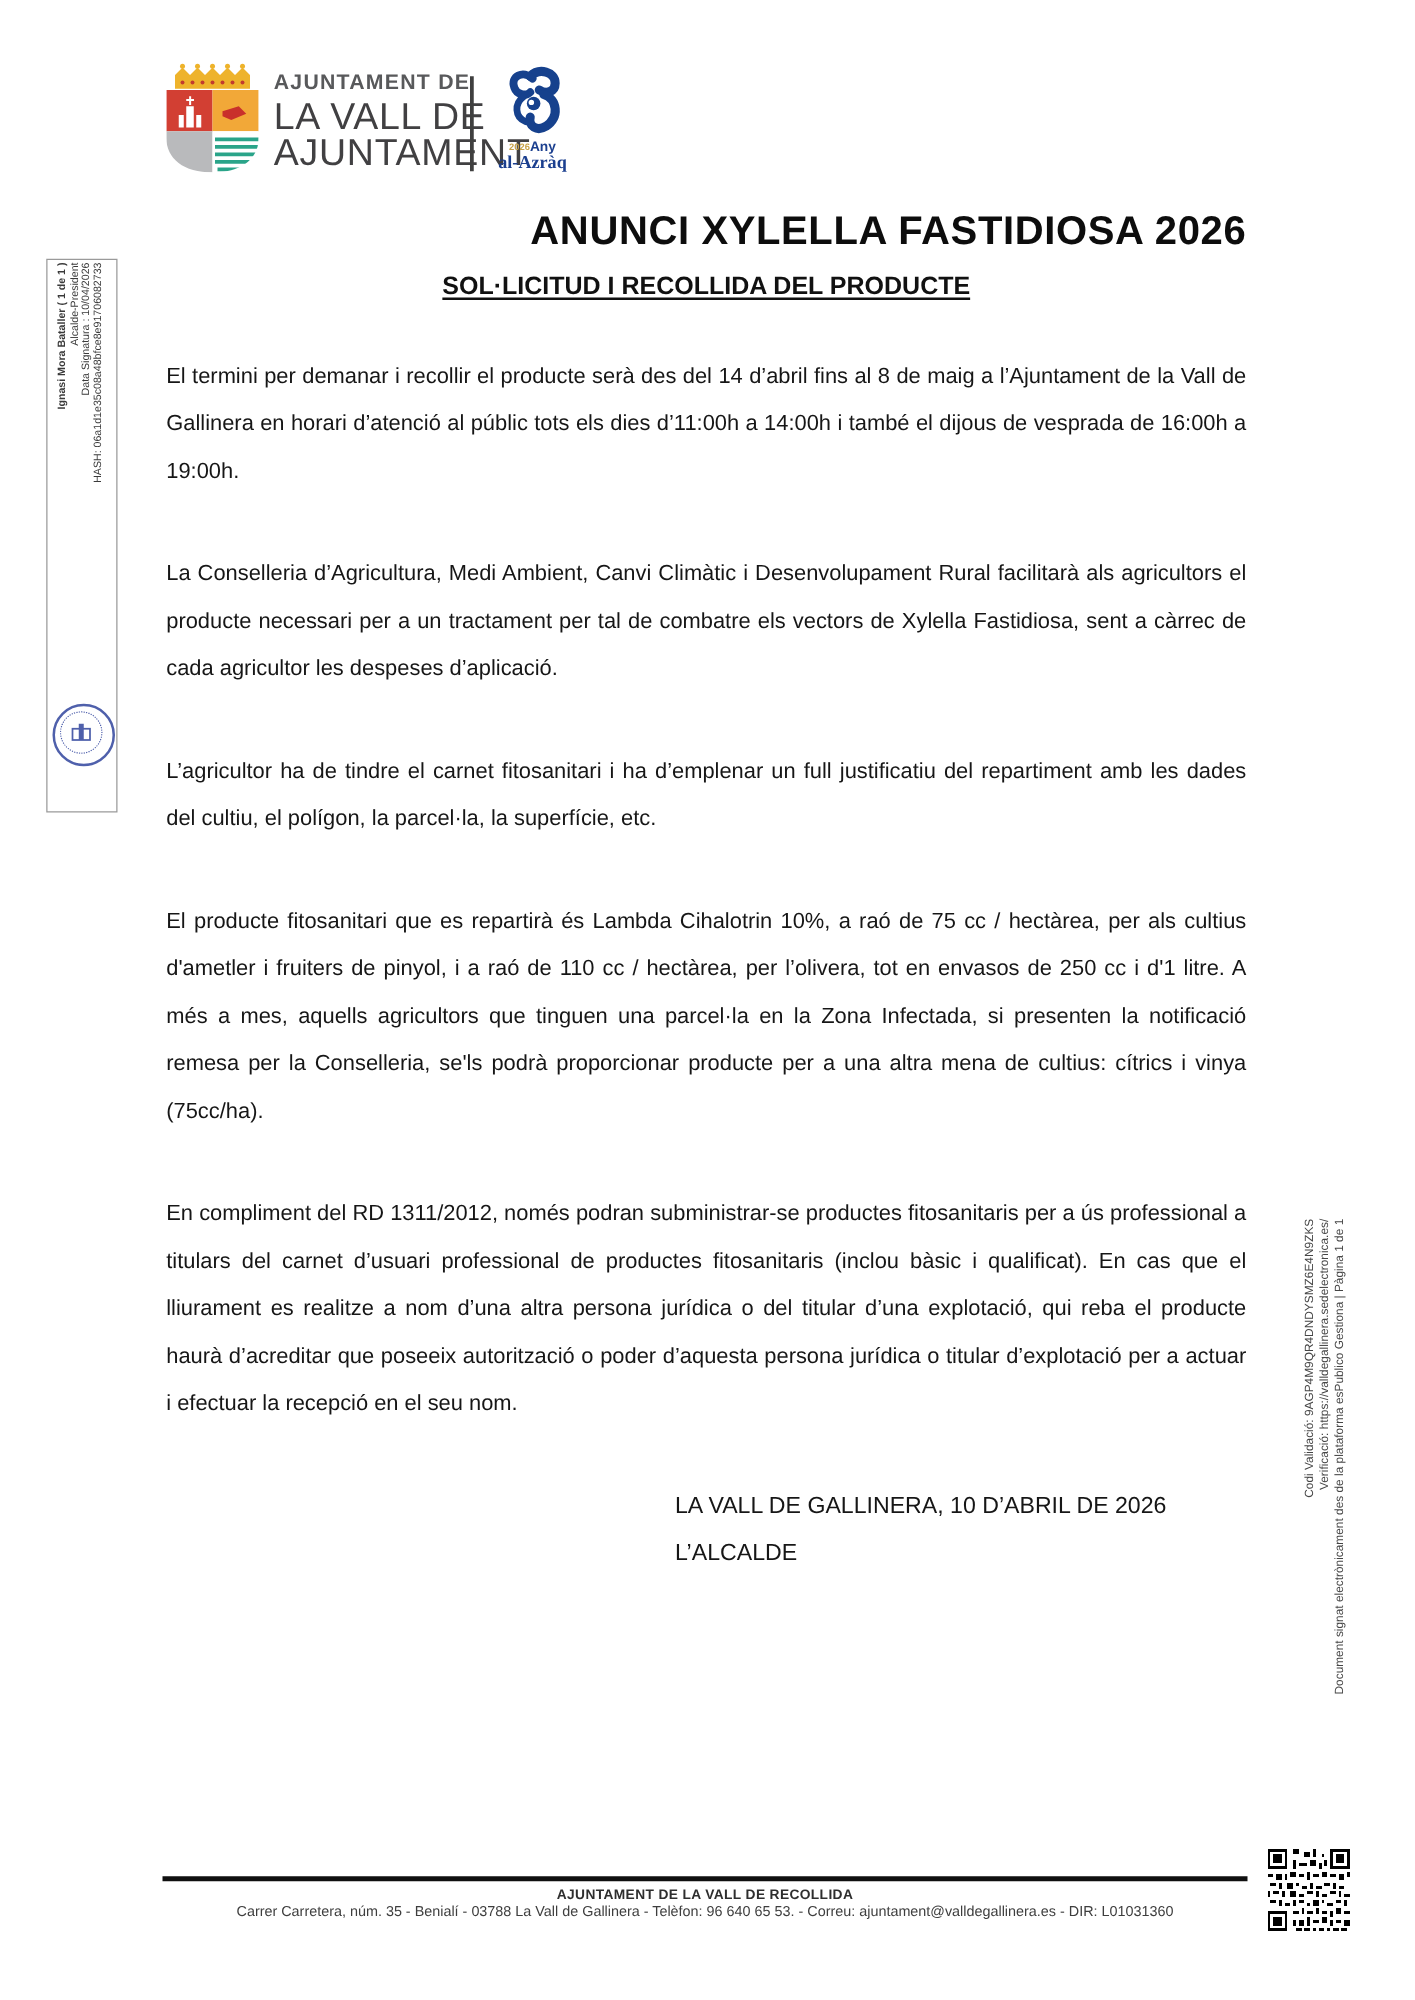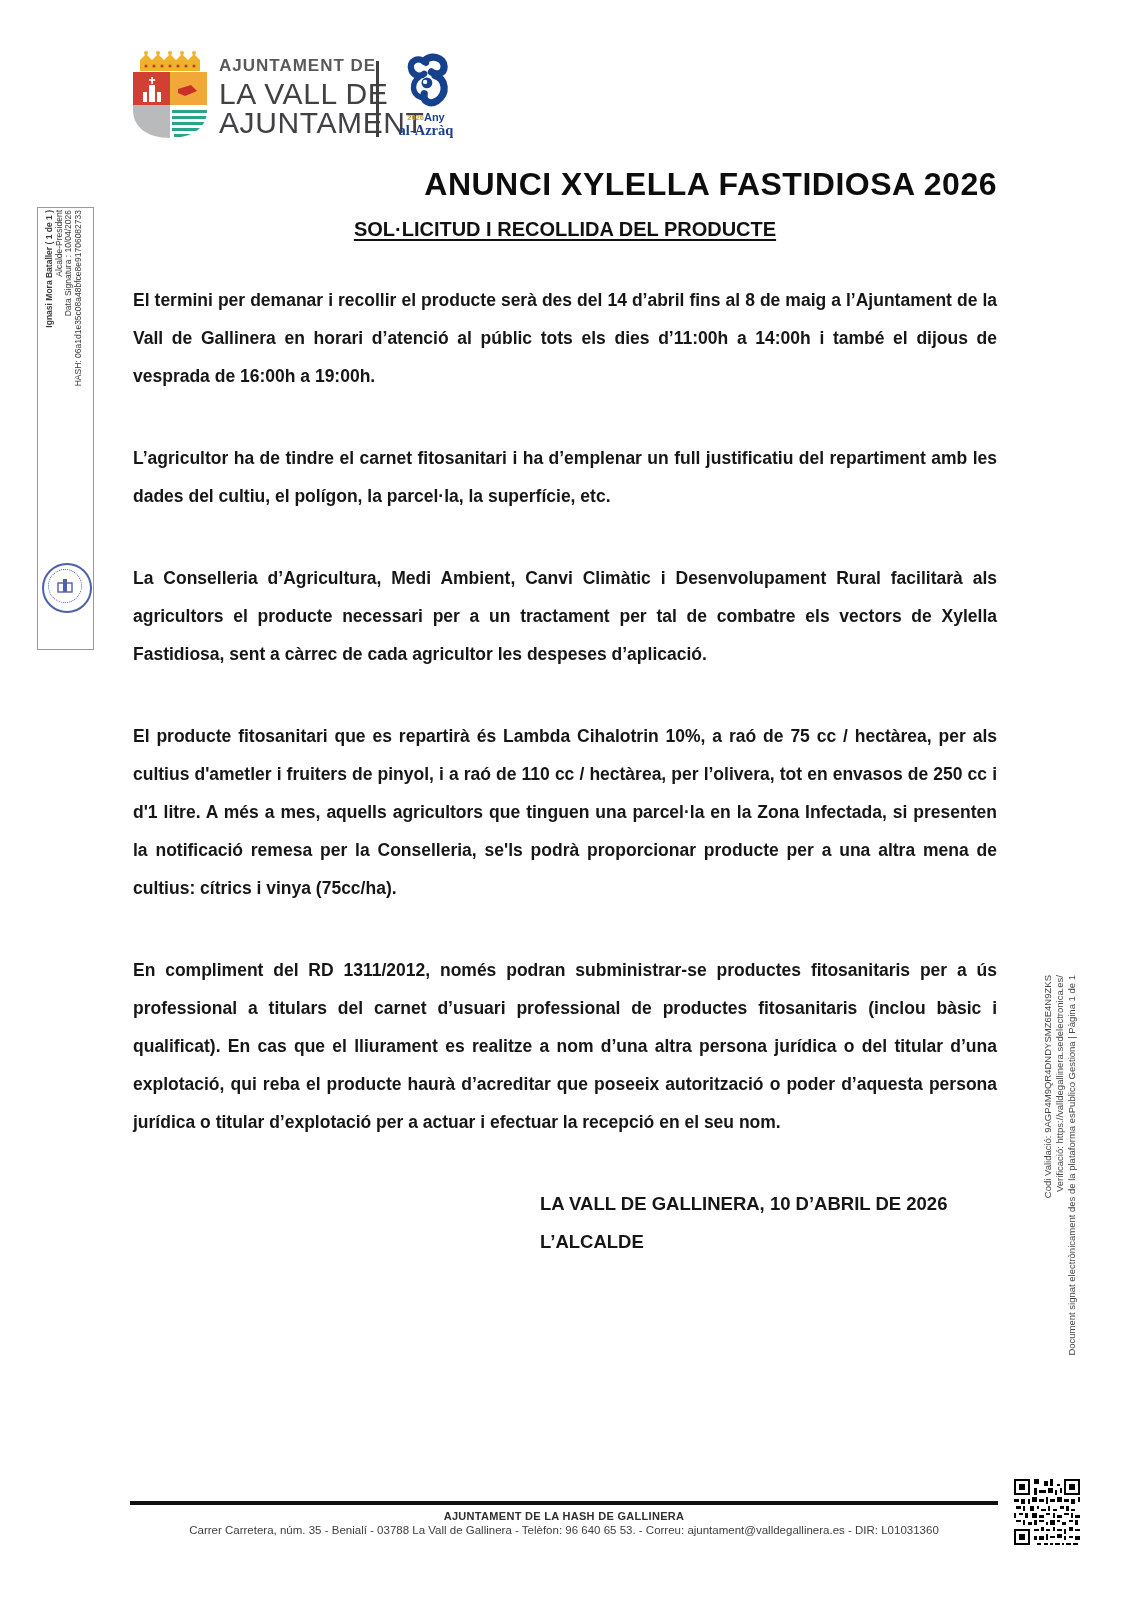--- a/index.html
+++ b/index.html
@@ -34,21 +34,21 @@
   .left-rot{position:absolute;left:-96px;top:351px;width:320px;height:38px;
             transform:rotate(-90deg);text-align:right;color:#3a3a3a;
             font-size:8.5px;line-height:9.5px;white-space:nowrap;}
   .left-rot .l-bold{font-weight:bold;}
   .stamp{position:absolute;left:42px;top:563px;width:50px;height:50px;border-radius:50%;
          border:2px solid #3c4fa3;box-sizing:border-box;opacity:0.9;}
   .stamp-inner{position:absolute;left:4px;top:4px;width:34px;height:34px;border-radius:50%;
          border:1.5px dotted #3c4fa3;box-sizing:border-box;display:flex;align-items:center;justify-content:center;}
 
   
-  .content{position:absolute;left:133px;top:281px;width:864px;font-weight:bold;}
+  .content{position:absolute;left:133px;top:281px;width:864px;}
   .content p{margin:0 0 44px 0;font-size:17.5px;line-height:38px;text-align:justify;color:#161616;}
   .signature{padding-left:407px;font-size:18.5px;line-height:38px;color:#161616;}
 
   
   .right-rot{position:absolute;left:810px;top:1207px;width:500px;height:36px;
              transform:rotate(-90deg);text-align:right;color:#454545;
              font-size:9.5px;line-height:12px;white-space:nowrap;}
 
   
   .qr{position:absolute;left:1014px;top:1479px;width:66px;height:66px;}
@@ -148,22 +148,22 @@
     <div class="stamp-inner">
       <svg width="20" height="18" viewBox="0 0 20 18">
         <rect x="3" y="6" width="14" height="9" fill="none" stroke="#3c4fa3" stroke-width="1.4"></rect>
         <rect x="8" y="2" width="4" height="13" fill="#3c4fa3"></rect>
       </svg>
     </div>
   </div>
 
   <main class="content">
     <p>El termini per demanar i recollir el producte serà des del 14 d’abril fins al 8 de maig a l’Ajuntament de la Vall de Gallinera en horari d’atenció al públic tots els dies d’11:00h a 14:00h i també el dijous de vesprada de 16:00h a 19:00h.</p>
+    <p>La Conselleria d’Agricultura, Medi Ambient, Canvi Climàtic i Desenvolupament Rural facilitarà als agricultors el producte necessari per a un tractament per tal de combatre els vectors de Xylella Fastidiosa, sent a càrrec de cada agricultor les despeses d’aplicació.</p>
     <p>L’agricultor ha de tindre el carnet fitosanitari i ha d’emplenar un full justificatiu del repartiment amb les dades del cultiu, el polígon, la parcel·la, la superfície, etc.</p>
-    <p>La Conselleria d’Agricultura, Medi Ambient, Canvi Climàtic i Desenvolupament Rural facilitarà als agricultors el producte necessari per a un tractament per tal de combatre els vectors de Xylella Fastidiosa, sent a càrrec de cada agricultor les despeses d’aplicació.</p>
     <p>El producte fitosanitari que es repartirà és Lambda Cihalotrin 10%, a raó de 75 cc / hectàrea, per als cultius d'ametler i fruiters de pinyol, i a raó de 110 cc / hectàrea, per l’olivera, tot en envasos de 250 cc i d'1 litre. A més a mes, aquells agricultors que tinguen una parcel·la en la Zona Infectada, si presenten la notificació remesa per la Conselleria, se'ls podrà proporcionar producte per a una altra mena de cultius: cítrics i vinya (75cc/ha).</p>
     <p>En compliment del RD 1311/2012, només podran subministrar-se productes fitosanitaris per a ús professional a titulars del carnet d’usuari professional de productes fitosanitaris (inclou bàsic i qualificat). En cas que el lliurament es realitze a nom d’una altra persona jurídica o del titular d’una explotació, qui reba el producte haurà d’acreditar que poseeix autorització o poder d’aquesta persona jurídica o titular d’explotació per a actuar i efectuar la recepció en el seu nom.</p>
     <div class="signature">
       <div>LA VALL DE GALLINERA, 10 D’ABRIL DE 2026</div>
       <div>L’ALCALDE</div>
     </div>
   </main>
 
   <div class="right-rot">
     <div>Codi Validació: 9AGP4M9QR4DNDYSMZ6E4N9ZKS</div>
@@ -188,17 +188,17 @@
         <rect x="2" y="2" width="3" height="3"></rect>
           <rect x="24" y="2" width="3" height="3"></rect>
           <rect x="2" y="24" width="3" height="3"></rect>
         <path d="M9 0h2v2h-2z M13 1h2v2h-2z M16 0h1v3h-1z M19 2h1v1h-1z M9 4h1v3h-1z M11 5h3v1h-3z M15 4h2v2h-2z M18 5h1v2h-1z M20 4h1v2h-1z M0 9h2v1h-2z M3 9h2v2h-2z M6 9h1v2h-1z M8 8h2v2h-2z M11 9h2v1h-2z M14 8h1v3h-1z M16 9h2v1h-2z M19 8h2v2h-2z M22 9h2v1h-2z M25 9h2v2h-2z M28 8h1v2h-1z M1 12h2v1h-2z M4 12h1v2h-1z M7 12h2v2h-2z M10 12h1v1h-1z M12 13h2v1h-2z M15 12h1v2h-1z M17 13h2v1h-2z M20 12h2v1h-2z M23 12h1v2h-1z M25 13h2v1h-2z M0 15h1v2h-1z M2 15h2v1h-2z M5 15h1v2h-1z M8 15h2v2h-2z M11 16h2v1h-2z M14 15h2v1h-2z M17 15h1v2h-1z M19 16h2v1h-2z M22 15h2v1h-2z M25 15h1v2h-1z M27 16h2v1h-2z M1 18h2v1h-2z M4 18h1v2h-1z M6 19h2v1h-2z M9 18h1v2h-1z M11 18h2v1h-2z M14 19h1v1h-1z M16 18h2v2h-2z M19 18h1v1h-1z M21 19h2v1h-2z M24 18h2v1h-2z M27 18h1v2h-1z M9 22h2v1h-2z M12 21h1v2h-1z M14 22h2v1h-2z M17 21h1v2h-1z M19 22h2v1h-2z M22 22h1v2h-1z M24 21h2v2h-2z M27 22h2v1h-2z M9 25h1v2h-1z M11 25h2v2h-2z M14 24h1v3h-1z M16 25h2v1h-2z M19 24h2v2h-2z M22 25h1v2h-1z M24 25h2v1h-2z M27 25h2v2h-2z M10 28h2v1h-2z M13 28h2v1h-2z M16 28h1v1h-1z M18 28h2v1h-2z M21 28h1v1h-1z M23 28h2v1h-2z M26 28h2v1h-2z"></path>
       </g>
     </svg>
   </div>
 
   <footer>
     <div class="footer-rule"></div>
-    <div class="footer-org">AJUNTAMENT DE LA HASH DE GALLINERA</div>
+    <div class="footer-org">AJUNTAMENT DE LA VALL DE RECOLLIDA</div>
     <div class="footer-addr">Carrer Carretera, núm. 35 - Benialí - 03788 La Vall de Gallinera - Telèfon: 96 640 65 53. - Correu: ajuntament@valldegallinera.es - DIR: L01031360</div>
   </footer>
 
 </div>
 
 </body></html>

